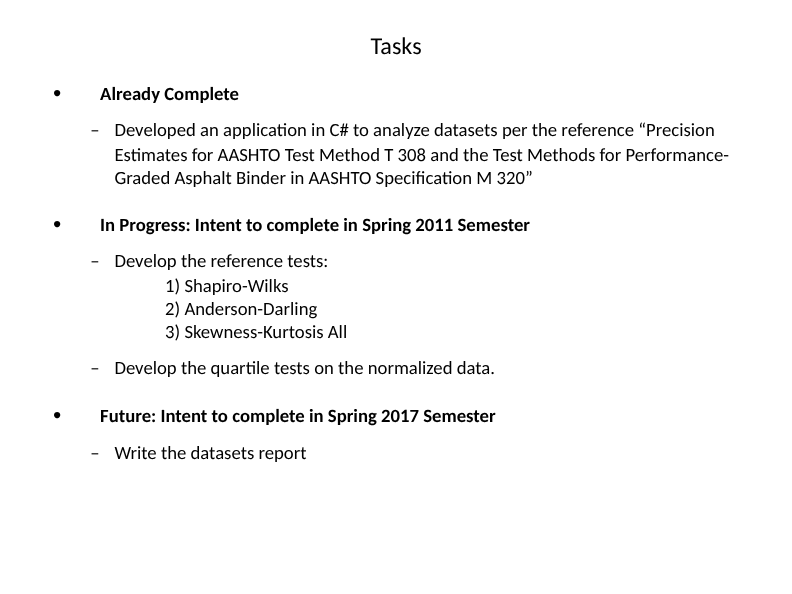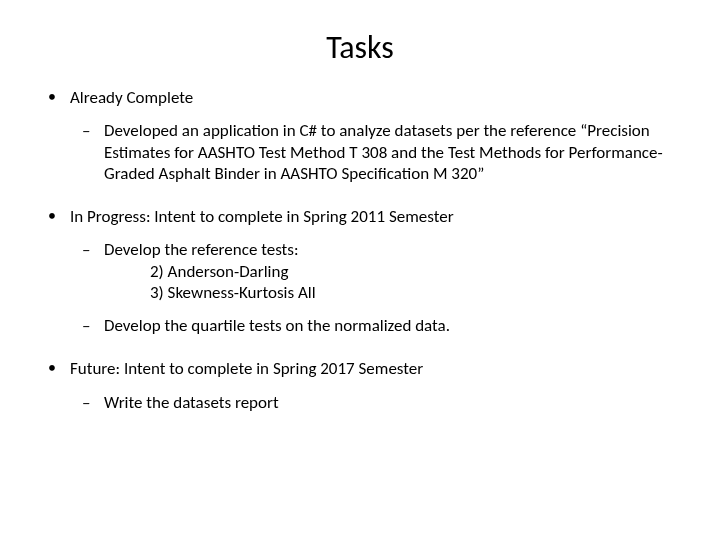--- a/index.html
+++ b/index.html
@@ -13,21 +13,21 @@
   }
   .slide {
     box-sizing: border-box;
     width: 720px;
     height: 540px;
     padding: 20px 40px 20px 40px;
     position: relative;
   }
   .title {
     text-align: center;
-    font-size: 32px;
+    font-size: 22px;
     font-weight: 400;
     margin: 8px 0 20px 0;
   }
   ul.level1 {
     list-style: none;
     padding-left: 30px;
     margin: 0;
   }
   ul.level1 > li {
     position: relative;
@@ -36,21 +36,22 @@
     margin-bottom: 22px;
   }
   ul.level1 > li::before {
     content: "•";
     position: absolute;
     left: -22px;
     top: 0;
     font-size: 16px;
   }
   .l1-head {
-    font-weight: 400;
+    font-weight: 700;
+    margin-left: 21px;
   }
   ul.level2 {
     list-style: none;
     padding-left: 34px;
     margin: 1px 0 0 0;
   }
   ul.level2 > li {
     position: relative;
     font-size: 17px;
     line-height: 1.25;
@@ -91,20 +92,21 @@
         </li>
       </ul>
     </li>
 
     <li>
       <span class="l1-head">In Progress: Intent to complete in Spring 2011 Semester</span>
       <ul class="level2">
         <li>
           <span>Develop the reference tests:</span>
           <div class="numlist">
+            <div>1) Shapiro-Wilks</div>
             <div>2) Anderson-Darling</div>
             <div>3) Skewness-Kurtosis All</div>
           </div>
         </li>
         <li class="subitem-gap">
           <span>Develop the quartile tests on the normalized data.</span>
         </li>
       </ul>
     </li>
 

